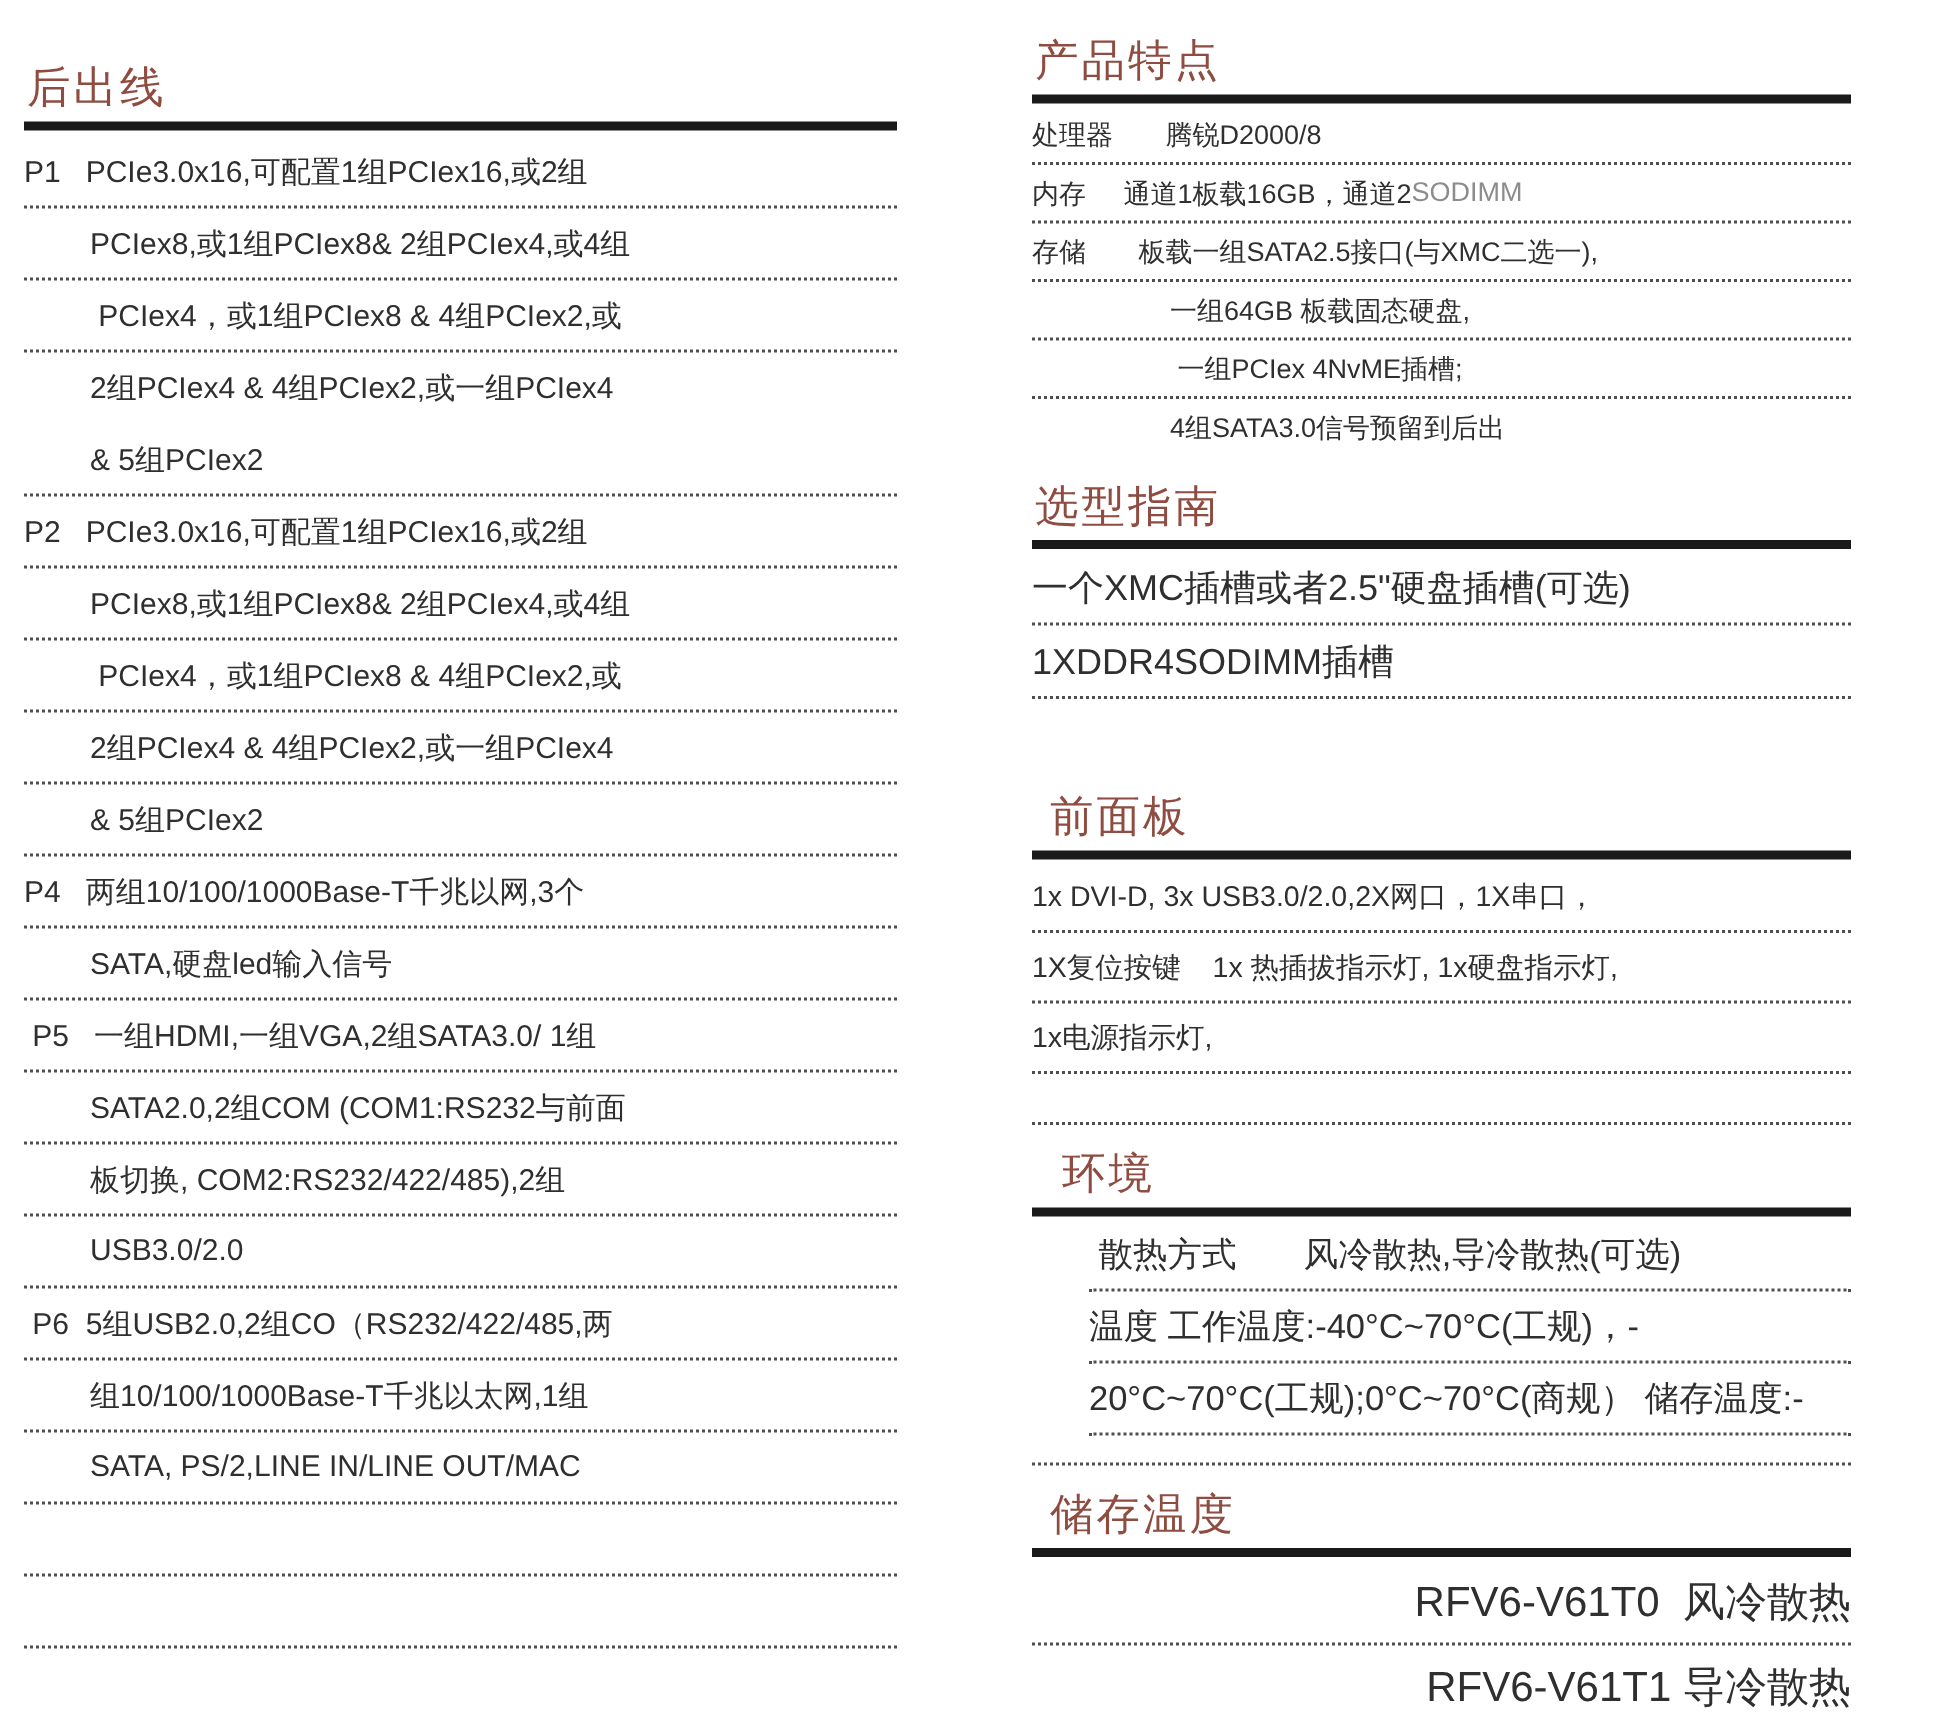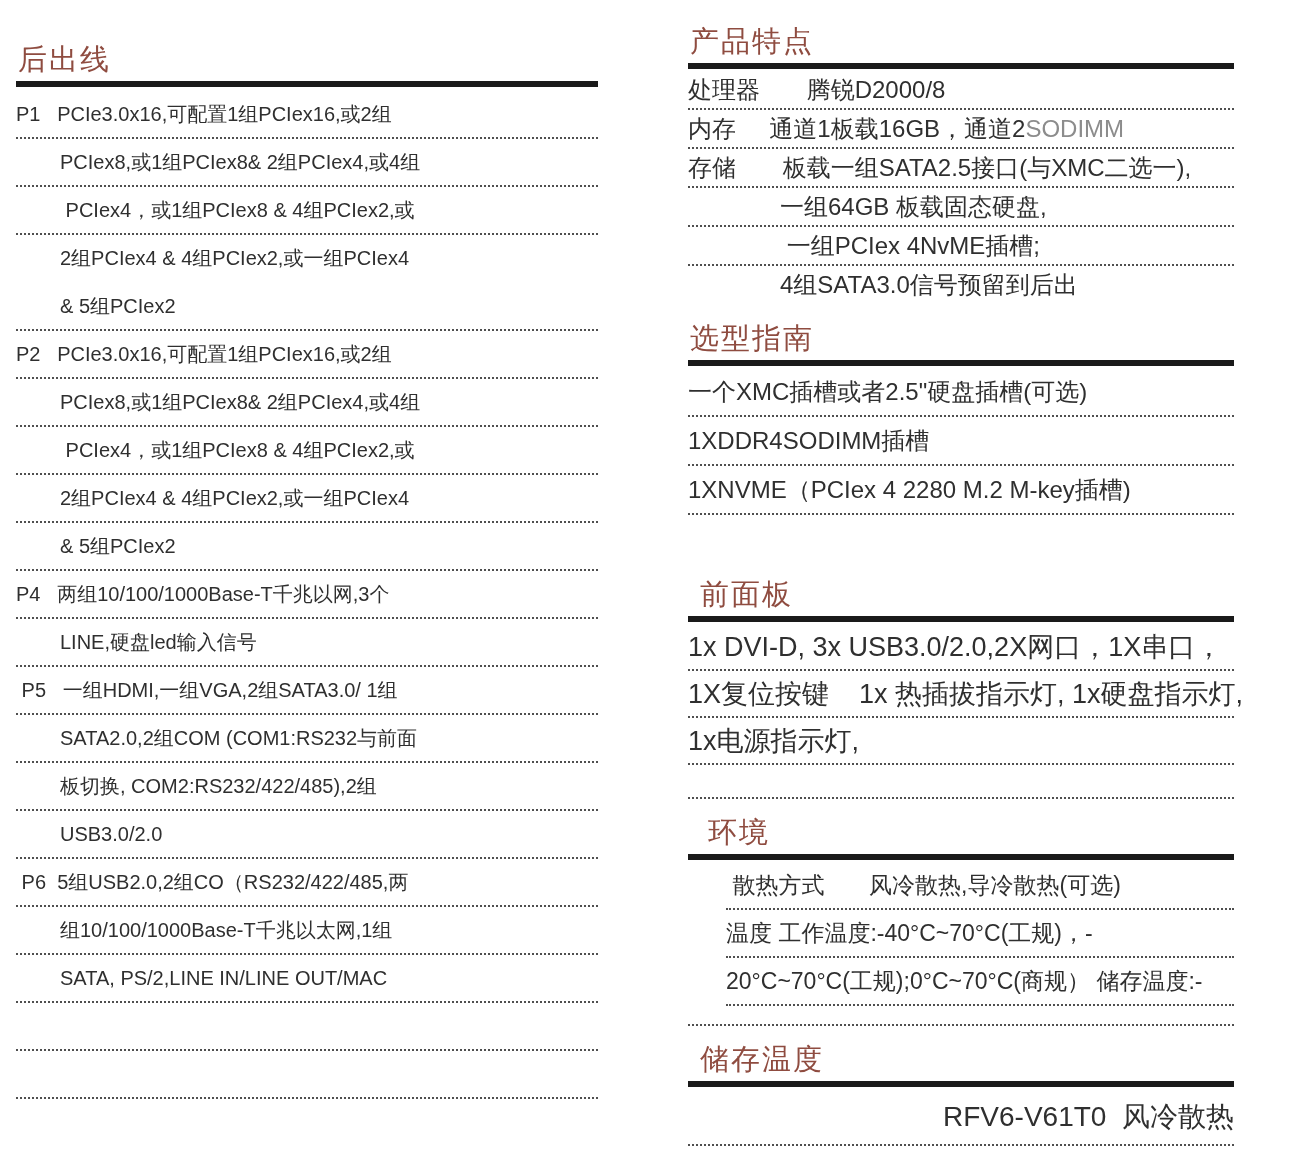--- a/index.html
+++ b/index.html
@@ -41,27 +41,27 @@
     box-sizing:border-box;
   }
   .row.no-dot{border-bottom-color:transparent;}
   .row.cont{padding-left:44px;}
   .pre-dotted{height:0;border-bottom:2px dotted var(--dots);margin-bottom:14px;}
 
   #left-col .row{height:48px;font-size:20px;}
   #left-col .rule{margin-bottom:4px;}
 
   .section{margin:0;}
-  .sec-features .row{height:39px;font-size:24px;}
+  .sec-features .row{height:39px;font-size:18px;}
   .sec-features .row.cont{padding-left:92px;}
   .sec-onboard{margin-top:14px;}
   .sec-onboard .row{height:49px;font-size:24px;}
   .sec-front{margin-top:60px;}
   .sec-front .sec-title{margin-left:12px;}
-  .sec-front .row{height:47px;font-size:27px;}
+  .sec-front .row{height:47px;font-size:19px;}
   .sec-env{margin-top:32px;}
   .sec-env .sec-title{margin-left:20px;}
   .sec-env .row{height:48px;font-size:23px;margin-left:38px;}
   .sec-select{margin-top:18px;}
   .sec-select .sec-title{margin-left:12px;}
   .sec-select .row{height:57px;font-size:28px;justify-content:flex-end;}
 
   .line-text{white-space:pre;}
   .muted{color:var(--muted);white-space:pre;}
 </style>
@@ -75,21 +75,21 @@
     <div class="row cont"><span class="line-text">PCIex8,或1组PCIex8&amp; 2组PCIex4,或4组</span></div>
     <div class="row cont"><span class="line-text"> PCIex4，或1组PCIex8 &amp; 4组PCIex2,或</span></div>
     <div class="row no-dot cont"><span class="line-text">2组PCIex4 &amp; 4组PCIex2,或一组PCIex4</span></div>
     <div class="row cont"><span class="line-text">&amp; 5组PCIex2</span></div>
     <div class="row"><span class="line-text">P2   PCIe3.0x16,可配置1组PCIex16,或2组</span></div>
     <div class="row cont"><span class="line-text">PCIex8,或1组PCIex8&amp; 2组PCIex4,或4组</span></div>
     <div class="row cont"><span class="line-text"> PCIex4，或1组PCIex8 &amp; 4组PCIex2,或</span></div>
     <div class="row cont"><span class="line-text">2组PCIex4 &amp; 4组PCIex2,或一组PCIex4</span></div>
     <div class="row cont"><span class="line-text">&amp; 5组PCIex2</span></div>
     <div class="row"><span class="line-text">P4   两组10/100/1000Base-T千兆以网,3个</span></div>
-    <div class="row cont"><span class="line-text">LINE,硬盘led输入信号</span></div>
+    <div class="row cont"><span class="line-text">SATA,硬盘led输入信号</span></div>
     <div class="row"><span class="line-text"> P5   一组HDMI,一组VGA,2组SATA3.0/ 1组</span></div>
     <div class="row cont"><span class="line-text">SATA2.0,2组COM (COM1:RS232与前面</span></div>
     <div class="row cont"><span class="line-text">板切换, COM2:RS232/422/485),2组</span></div>
     <div class="row cont"><span class="line-text">USB3.0/2.0</span></div>
     <div class="row"><span class="line-text"> P6  5组USB2.0,2组CO（RS232/422/485,两</span></div>
     <div class="row cont"><span class="line-text">组10/100/1000Base-T千兆以太网,1组</span></div>
     <div class="row cont"><span class="line-text">SATA, PS/2,LINE IN/LINE OUT/MAC</span></div>
     <div class="row"><span class="line-text"></span></div>
     <div class="row"><span class="line-text"></span></div>
   </div>
@@ -102,21 +102,20 @@
       <div class="row"><span class="line-text">存储       板载一组SATA2.5接口(与XMC二选一),</span></div>
       <div class="row cont"><span class="line-text">一组64GB 板载固态硬盘,</span></div>
       <div class="row cont"><span class="line-text"> 一组PCIex 4NvME插槽;</span></div>
       <div class="row no-dot cont"><span class="line-text">4组SATA3.0信号预留到后出</span></div>
     </section>
     <section class="section sec-onboard">
       <h2 class="sec-title">选型指南</h2>
       <div class="rule"></div>
       <div class="row"><span class="line-text">一个XMC插槽或者2.5"硬盘插槽(可选)</span></div>
       <div class="row"><span class="line-text">1XDDR4SODIMM插槽</span></div>
-      <div class="row"><span class="line-text">1XNVME（PCIex 4 2280 M.2 M-key插槽)</span></div>
     </section>
     <section class="section sec-front">
       <h2 class="sec-title">前面板</h2>
       <div class="rule"></div>
       <div class="row"><span class="line-text">1x DVI-D, 3x USB3.0/2.0,2X网口，1X串口，</span></div>
       <div class="row"><span class="line-text">1X复位按键    1x 热插拔指示灯, 1x硬盘指示灯,</span></div>
       <div class="row"><span class="line-text">1x电源指示灯,</span></div>
     </section>
     <section class="section sec-env">
       <div class="pre-dotted"></div>

